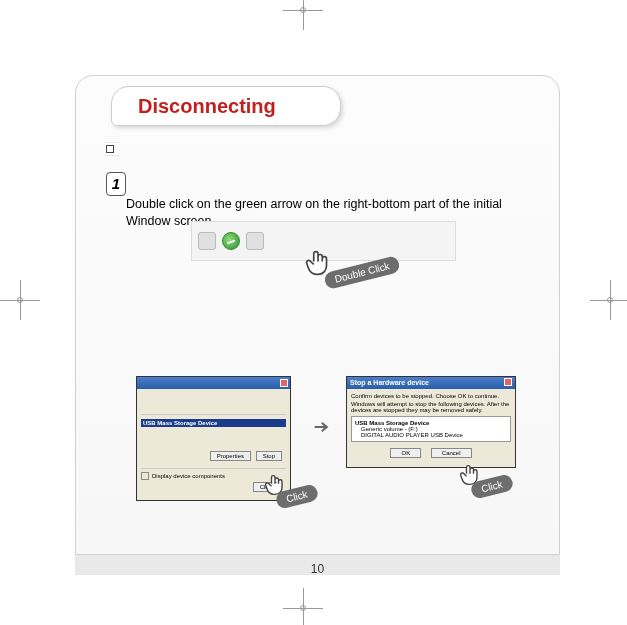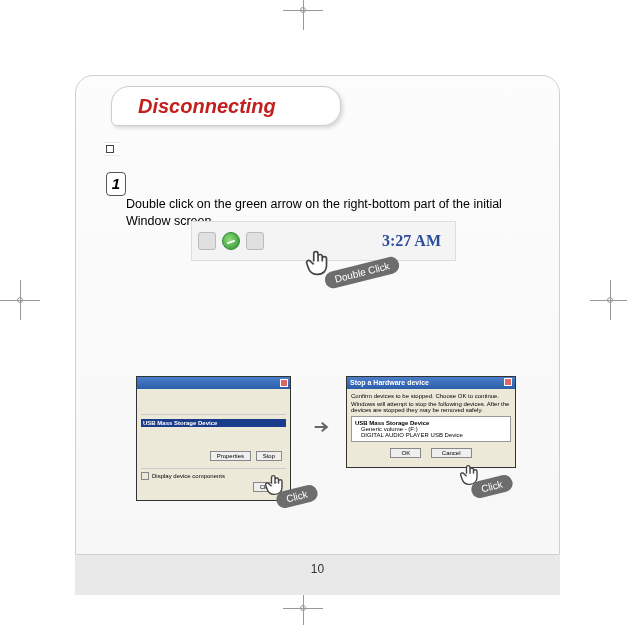--- a/index.html
+++ b/index.html
@@ -37,21 +37,20 @@
     border: 1px solid #ccc;
     border-radius: 18px 18px 18px 6px;
     box-shadow: 2px 2px 4px rgba(0,0,0,.15);
     display: flex; align-items: center;
     padding-left: 26px;
   }
   .title-pill span {
     color: #c21f1f;
     font-weight: bold;
     font-size: 20px;
-    font-style: italic;
   }
   .section-header {
     position: absolute;
     top: 66px; left: 28px;
     display: flex; align-items: center; gap: 6px;
     background: #fff;
     padding: 2px 6px 2px 2px;
     border-top: 1px solid #e9e9e9;
     border-bottom: 1px solid #e9e9e9;
   }
@@ -159,21 +158,21 @@
 
   .arrow-between {
     position:absolute;
     color:#555;
   }
   .arrow-between svg { width:22px; height:22px; }
 
   .footer {
     position:absolute;
     left:75px; top: 555px;
-    width:485px; height:40px;
+    width:485px; height:20px;
     background:#e9e9e9;
     text-align:center;
     font-size:12px;
     line-height:28px;
     color:#333;
   }
 </style>
 </head>
 <body>
 
@@ -210,21 +209,20 @@
 
   <div class="step" style="top:96px;">
     <span class="num">1</span>
     <span class="txt">Double click on the green arrow on the right-bottom part of the initial Window screen.</span>
   </div>
 
   <div class="taskbar">
     <div class="ic"></div>
     <div class="ic green"></div>
     <div class="ic"></div>
-    <div class="time">3:27 AM</div>
   </div>
   <div class="hand-cursor" style="left:225px; top:170px;">
     <svg viewBox="0 0 24 24" fill="#fff" stroke="#444" stroke-width="1.2">
       <path d="M9 11V5.5a1.5 1.5 0 013 0V11m0-3.5a1.5 1.5 0 013 0V11m0-2a1.5 1.5 0 013 0v5c0 3-2 6-6 6h-1c-3 0-5-2-6-5l-1-3a1.5 1.5 0 012.8-1L9 13"></path>
     </svg>
   </div>
   <div class="bubble" style="left:248px; top:188px;">Double Click</div>
 
 
   <div class="dialog" style="left:60px; top:300px;">

